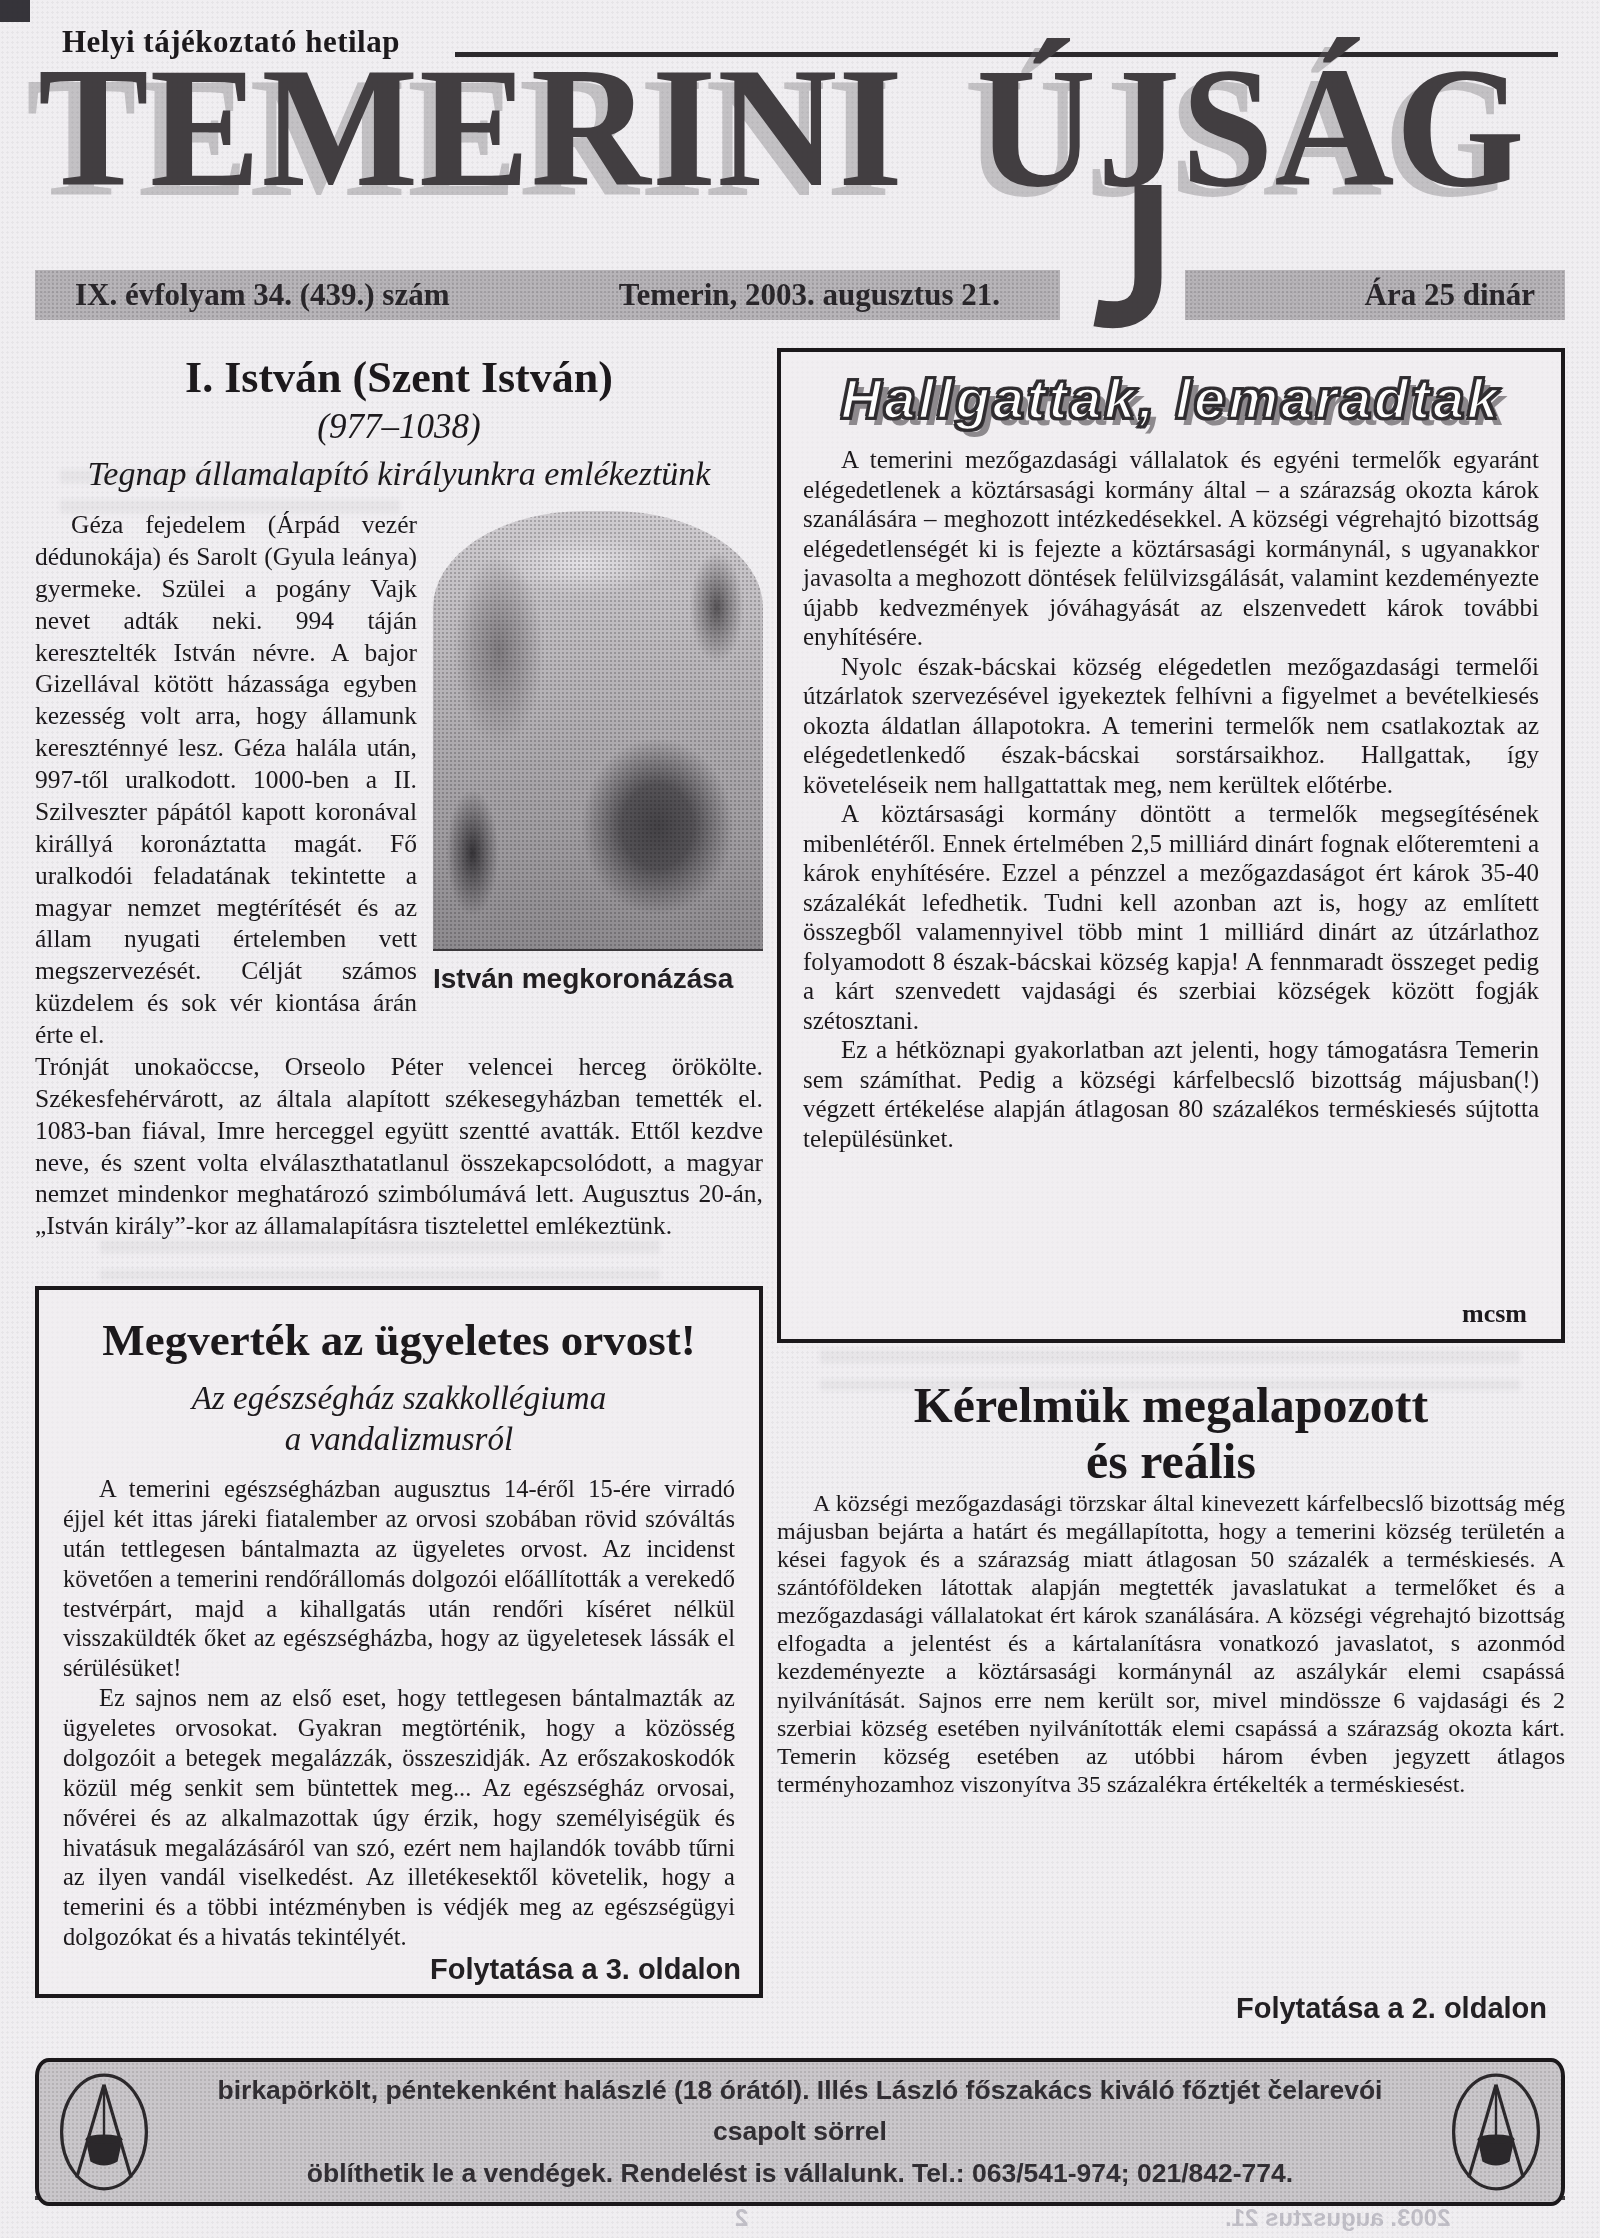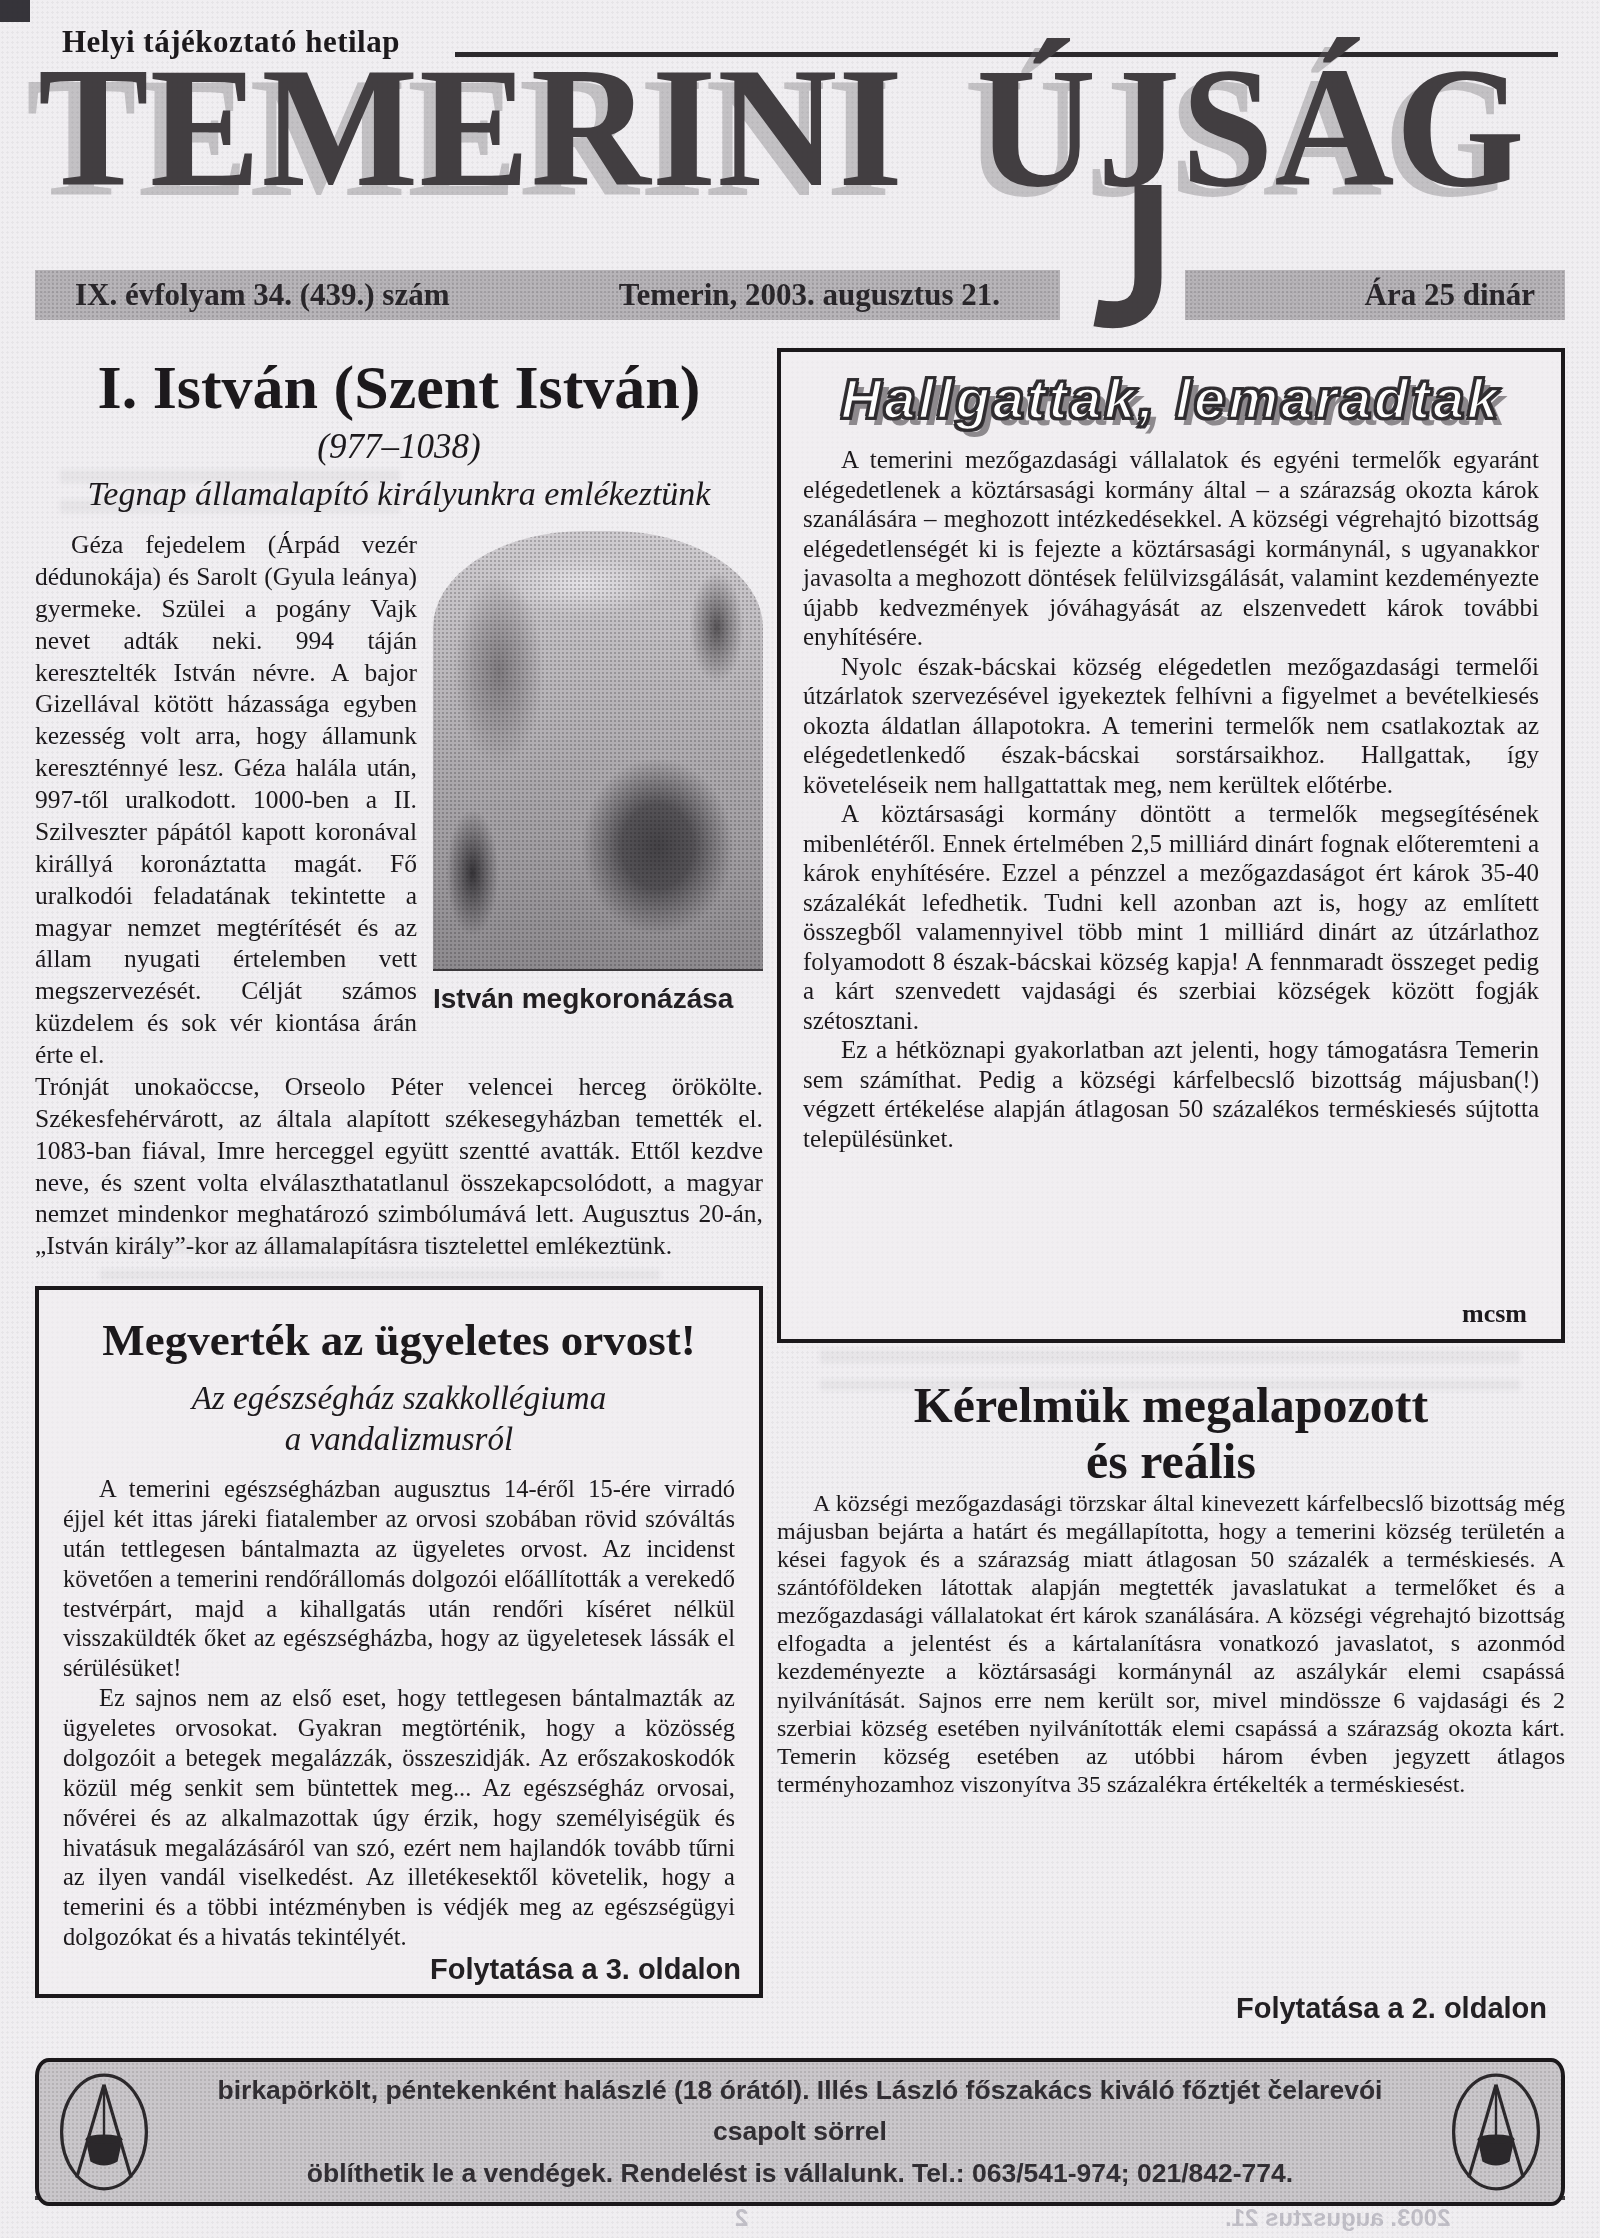--- a/index.html
+++ b/index.html
@@ -35,21 +35,21 @@
   .j-hook{position:absolute;left:1080px;top:185px;width:130px;height:165px;}
   
   .main-cols{position:absolute;top:348px;left:35px;right:35px;display:flex;gap:14px;z-index:1;}
   .col-left{width:728px;flex:none;}
   .col-right{flex:1;min-width:0;}
   article{position:relative;overflow:hidden;}
   .boxed{border:4px solid #1b181b;background:rgba(241,239,242,0.6);}
   .just{text-align:justify;}
   
   .art-istvan{height:930px;}
-  .a1-title{font-size:62px;font-weight:bold;text-align:center;margin:4px 0 2px;}
+  .a1-title{font-size:44px;font-weight:bold;text-align:center;margin:4px 0 2px;}
   .a1-years{font-size:35px;font-style:italic;text-align:center;margin:4px 0 2px;}
   .a1-sub{font-size:34px;font-style:italic;text-align:center;margin:8px 0 16px;}
   .a1-body{font-size:25.5px;line-height:1.25;}
   .a1-body p{margin:0;}
   .p-indent{text-indent:36px;}
   .img-wrap{float:right;width:330px;margin:2px 0 4px 16px;}
   .painting{
     height:438px;border-bottom:2px solid #3a373a;
     border-radius:46% 46% 0 0 / 22% 22% 0 0;
     background:
@@ -171,21 +171,21 @@
     </div>
 
     <div class="col-right">
 
       <article class="art-hallgattak boxed">
         <h2 class="h-title">Hallgattak, lemaradtak</h2>
         <div class="h-body just">
           <p>A temerini mezőgazdasági vállalatok és egyéni termelők egyaránt elégedetlenek a köztársasági kormány által – a szárazság okozta károk szanálására – meghozott intézkedésekkel. A községi végrehajtó bizottság elégedetlenségét ki is fejezte a köztársasági kormánynál, s ugyanakkor javasolta a meghozott döntések felülvizsgálását, valamint kezdeményezte újabb kedvezmények jóváhagyását az elszenvedett károk további enyhítésére.</p>
           <p>Nyolc észak-bácskai község elégedetlen mezőgazdasági termelői útzárlatok szervezésével igyekeztek felhívni a figyelmet a bevételkiesés okozta áldatlan állapotokra. A temerini termelők nem csatlakoztak az elégedetlenkedő észak-bácskai sorstársaikhoz. Hallgattak, így követeléseik nem hallgattattak meg, nem kerültek előtérbe.</p>
           <p>A köztársasági kormány döntött a termelők megsegítésének mibenlétéről. Ennek értelmében 2,5 milliárd dinárt fognak előteremteni a károk enyhítésére. Ezzel a pénzzel a mezőgazdaságot ért károk 35-40 százalékát lefedhetik. Tudni kell azonban azt is, hogy az említett összegből valamennyivel több mint 1 milliárd dinárt az útzárlathoz folyamodott 8 észak-bácskai község kapja! A fennmaradt összeget pedig a kárt szenvedett vajdasági és szerbiai községek között fogják szétosztani.</p>
-          <p>Ez a hétköznapi gyakorlatban azt jelenti, hogy támogatásra Temerin sem számíthat. Pedig a községi kárfelbecslő bizottság májusban(!) végzett értékelése alapján átlagosan 50 százalékos terméskiesés sújtotta településünket.</p>
+          <p>Ez a hétköznapi gyakorlatban azt jelenti, hogy támogatásra Temerin sem számíthat. Pedig a községi kárfelbecslő bizottság májusban(!) végzett értékelése alapján átlagosan 80 százalékos terméskiesés sújtotta településünket.</p>
         </div>
         <div class="byline">mcsm</div>
       </article>
 
       <article class="art-kerelmuk">
         <h2 class="k-title">Kérelmük megalapozott</h2>
         <h2 class="k-title" style="margin-top:0;">és reális</h2>
         <div class="k-body just">
           <p>A községi mezőgazdasági törzskar által kinevezett kárfelbecslő bizottság még májusban bejárta a határt és megállapította, hogy a temerini község területén a kései fagyok és a szárazság miatt átlagosan 50 százalék a terméskiesés. A szántóföldeken látottak alapján megtették javaslatukat a termelőket és a mezőgazdasági vállalatokat ért károk szanálására. A községi végrehajtó bizottság elfogadta a jelentést és a kártalanításra vonatkozó javaslatot, s azonmód kezdeményezte a köztársasági kormánynál az aszálykár elemi csapássá nyilvánítását. Sajnos erre nem került sor, mivel mindössze 6 vajdasági és 2 szerbiai község esetében nyilvánították elemi csapássá a szárazság okozta kárt. Temerin község esetében az utóbbi három évben jegyzett átlagos terményhozamhoz viszonyítva 35 százalékra értékelték a terméskiesést.</p>
         </div>

